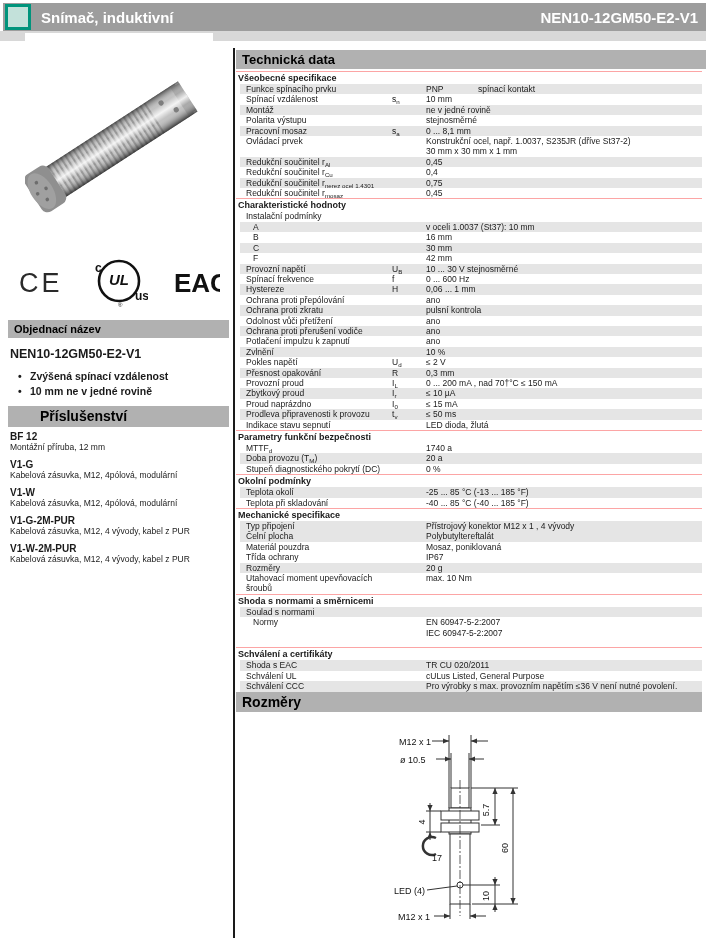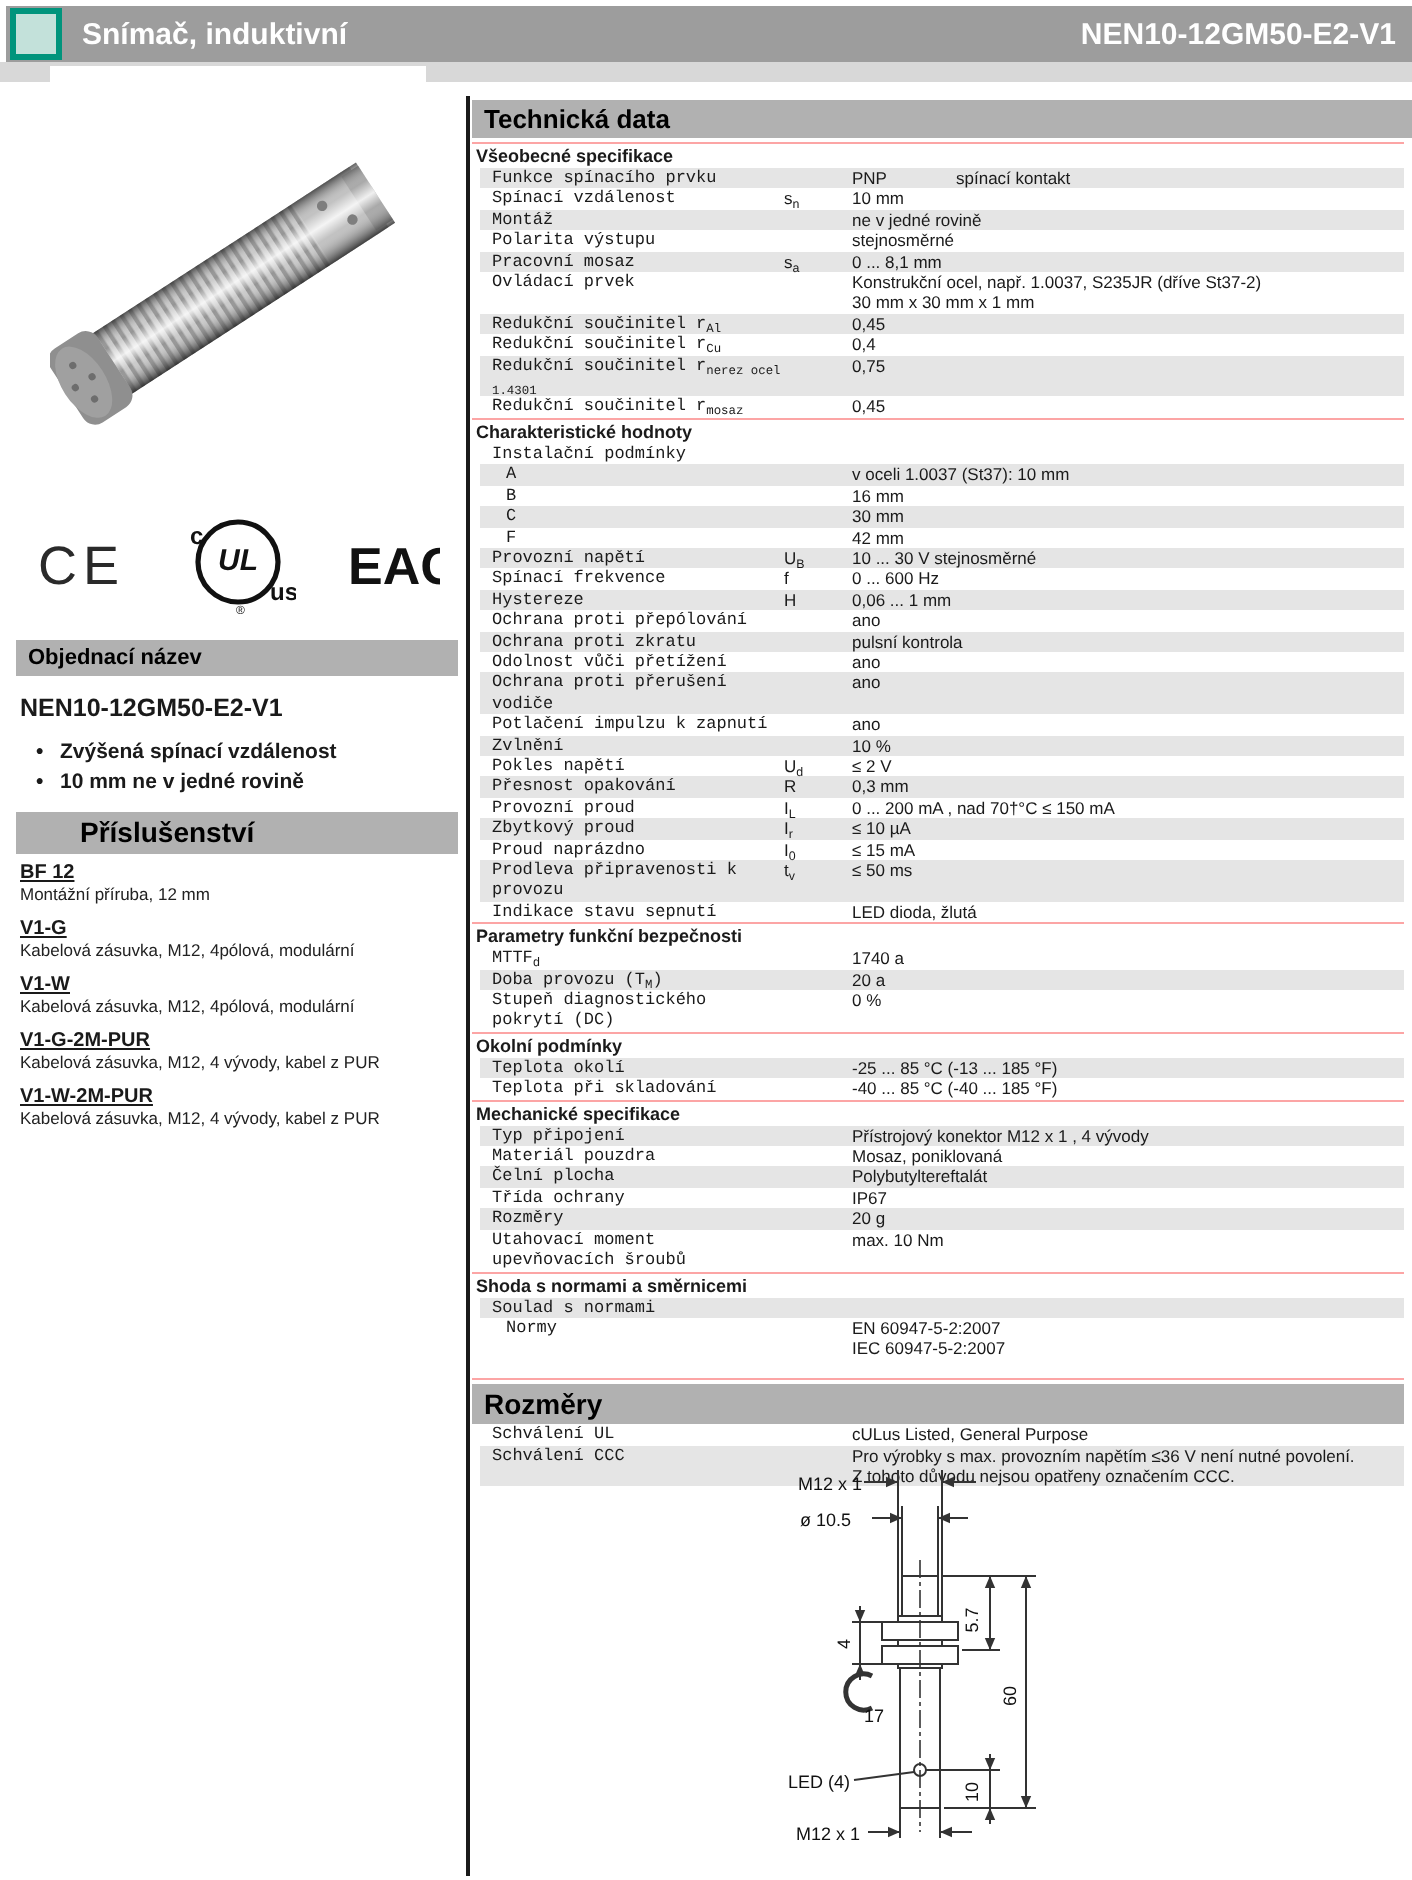--- a/index.html
+++ b/index.html
@@ -18,32 +18,32 @@
          display:flex;align-items:center;justify-content:space-between;}
   .gray-bar{background:#b1b1b1;color:#000;font-weight:bold;padding-left:6px;box-sizing:border-box;}
   .order-bar{position:absolute;left:8px;top:320px;width:221px;height:18px;font-size:11px;line-height:18px;}
   .order-name{position:absolute;left:10px;top:347px;font-size:12.5px;font-weight:bold;}
   .bullets{position:absolute;left:18px;top:369px;width:205px;margin:0;padding:0;list-style:none;}
   .bullets li{font-size:10.5px;font-weight:bold;line-height:15px;padding-left:12px;position:relative;}
   .bullets li::before{content:"•";position:absolute;left:0;top:0;}
   .acc-bar{position:absolute;left:8px;top:406px;width:221px;height:21px;font-size:14px;line-height:21px;padding-left:32px;}
   .acc-list{position:absolute;left:10px;top:431px;width:215px;}
   .acc-item{margin-bottom:7px;}
-  .acc-name{font-size:10px;font-weight:bold;line-height:11px;text-decoration:underline;}
+  .acc-name{font-size:10px;font-weight:bold;line-height:11px;}
   .acc-desc{font-size:8.5px;line-height:10px;color:#222;}
   
   .vline{position:absolute;left:233px;top:48px;width:2px;height:890px;background:#1a1a1a;}
   
   .tech-bar{position:absolute;left:236px;top:50px;width:516px;height:19px;font-size:13px;line-height:19px;}
   .tech-table{position:absolute;left:236px;top:71px;width:466px;}
   .tsec{font-weight:bold;font-size:9px;line-height:12px;border-top:1px solid #fca5a5;padding-left:2px;}
   .tgap{height:9px;}
   .trow{display:flex;font-size:8.5px;line-height:10.4px;margin-left:4px;}
   .trow.sh{background:#e5e5e5;}
-  .lab{width:152px;flex:0 0 152px;padding-left:6px;box-sizing:border-box;font-family:Liberation Mono, monospace;}
+  .lab{width:152px;flex:0 0 152px;padding-left:6px;box-sizing:border-box;}
   .lab.i2{padding-left:13px;}
   .sym{width:34px;flex:0 0 34px;}
   .val{flex:1;}
   .val div{position:relative;}
   .v2{position:absolute;left:52px;top:0;}
   sub{font-size:73%;line-height:0;vertical-align:-2px;}
   
   .dim-bar{position:absolute;left:236px;top:692px;width:466px;height:20px;font-size:14px;line-height:20px;}
   .dim-svg{position:absolute;left:332px;top:720px;}
   .dim-svg text{font-family:"Liberation Sans",sans-serif;font-size:9px;fill:#111;}
@@ -402,32 +402,32 @@
         </span>
       </div>
       <div class="tsec">Mechanické specifikace</div>
       <div class="trow sh">
         <span class="lab">Typ připojení</span>
         <span class="sym"></span>
         <span class="val">
           <div>Přístrojový konektor M12 x 1 , 4 vývody</div>
         </span>
       </div>
+      <div class="trow sh">
+        <span class="lab">Čelní plocha</span>
+        <span class="sym"></span>
+        <span class="val">
+          <div>Polybutyltereftalát</div>
+        </span>
+      </div>
       <div class="trow">
         <span class="lab">Materiál pouzdra</span>
         <span class="sym"></span>
         <span class="val">
           <div>Mosaz, poniklovaná</div>
-        </span>
-      </div>
-      <div class="trow sh">
-        <span class="lab">Čelní plocha</span>
-        <span class="sym"></span>
-        <span class="val">
-          <div>Polybutyltereftalát</div>
         </span>
       </div>
       <div class="trow">
         <span class="lab">Třída ochrany</span>
         <span class="sym"></span>
         <span class="val">
           <div>IP67</div>
         </span>
       </div>
       <div class="trow sh">

